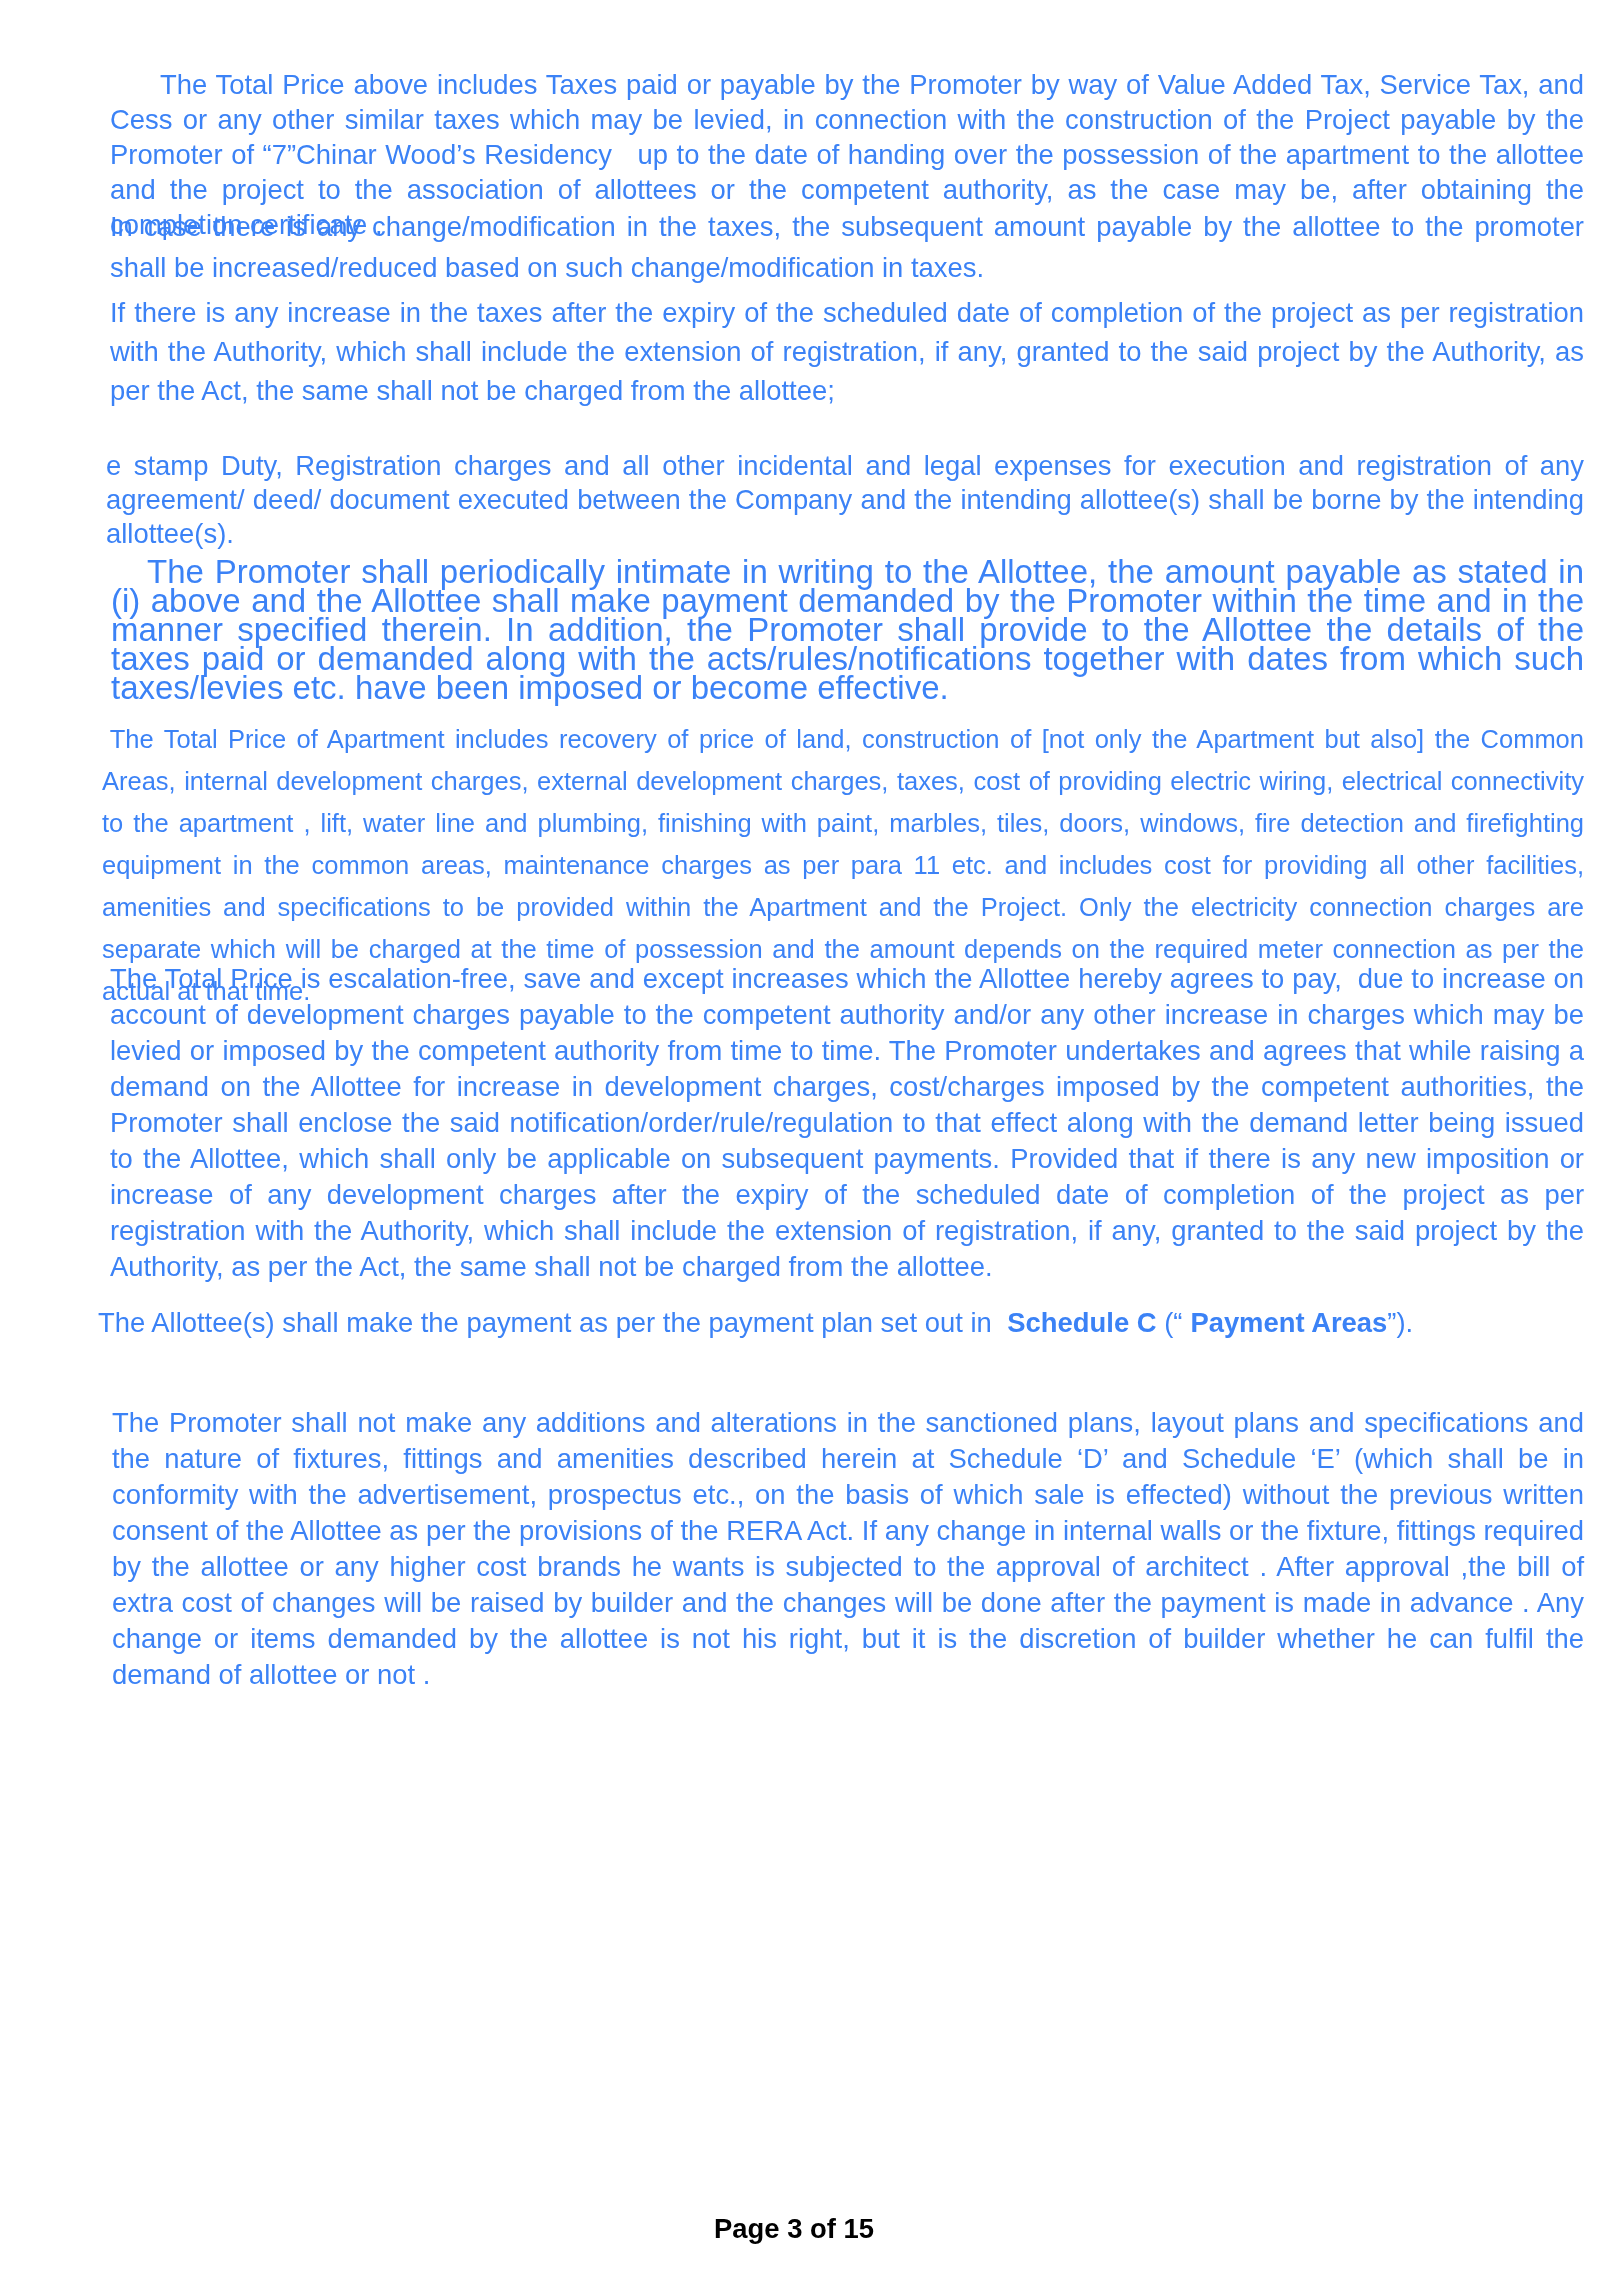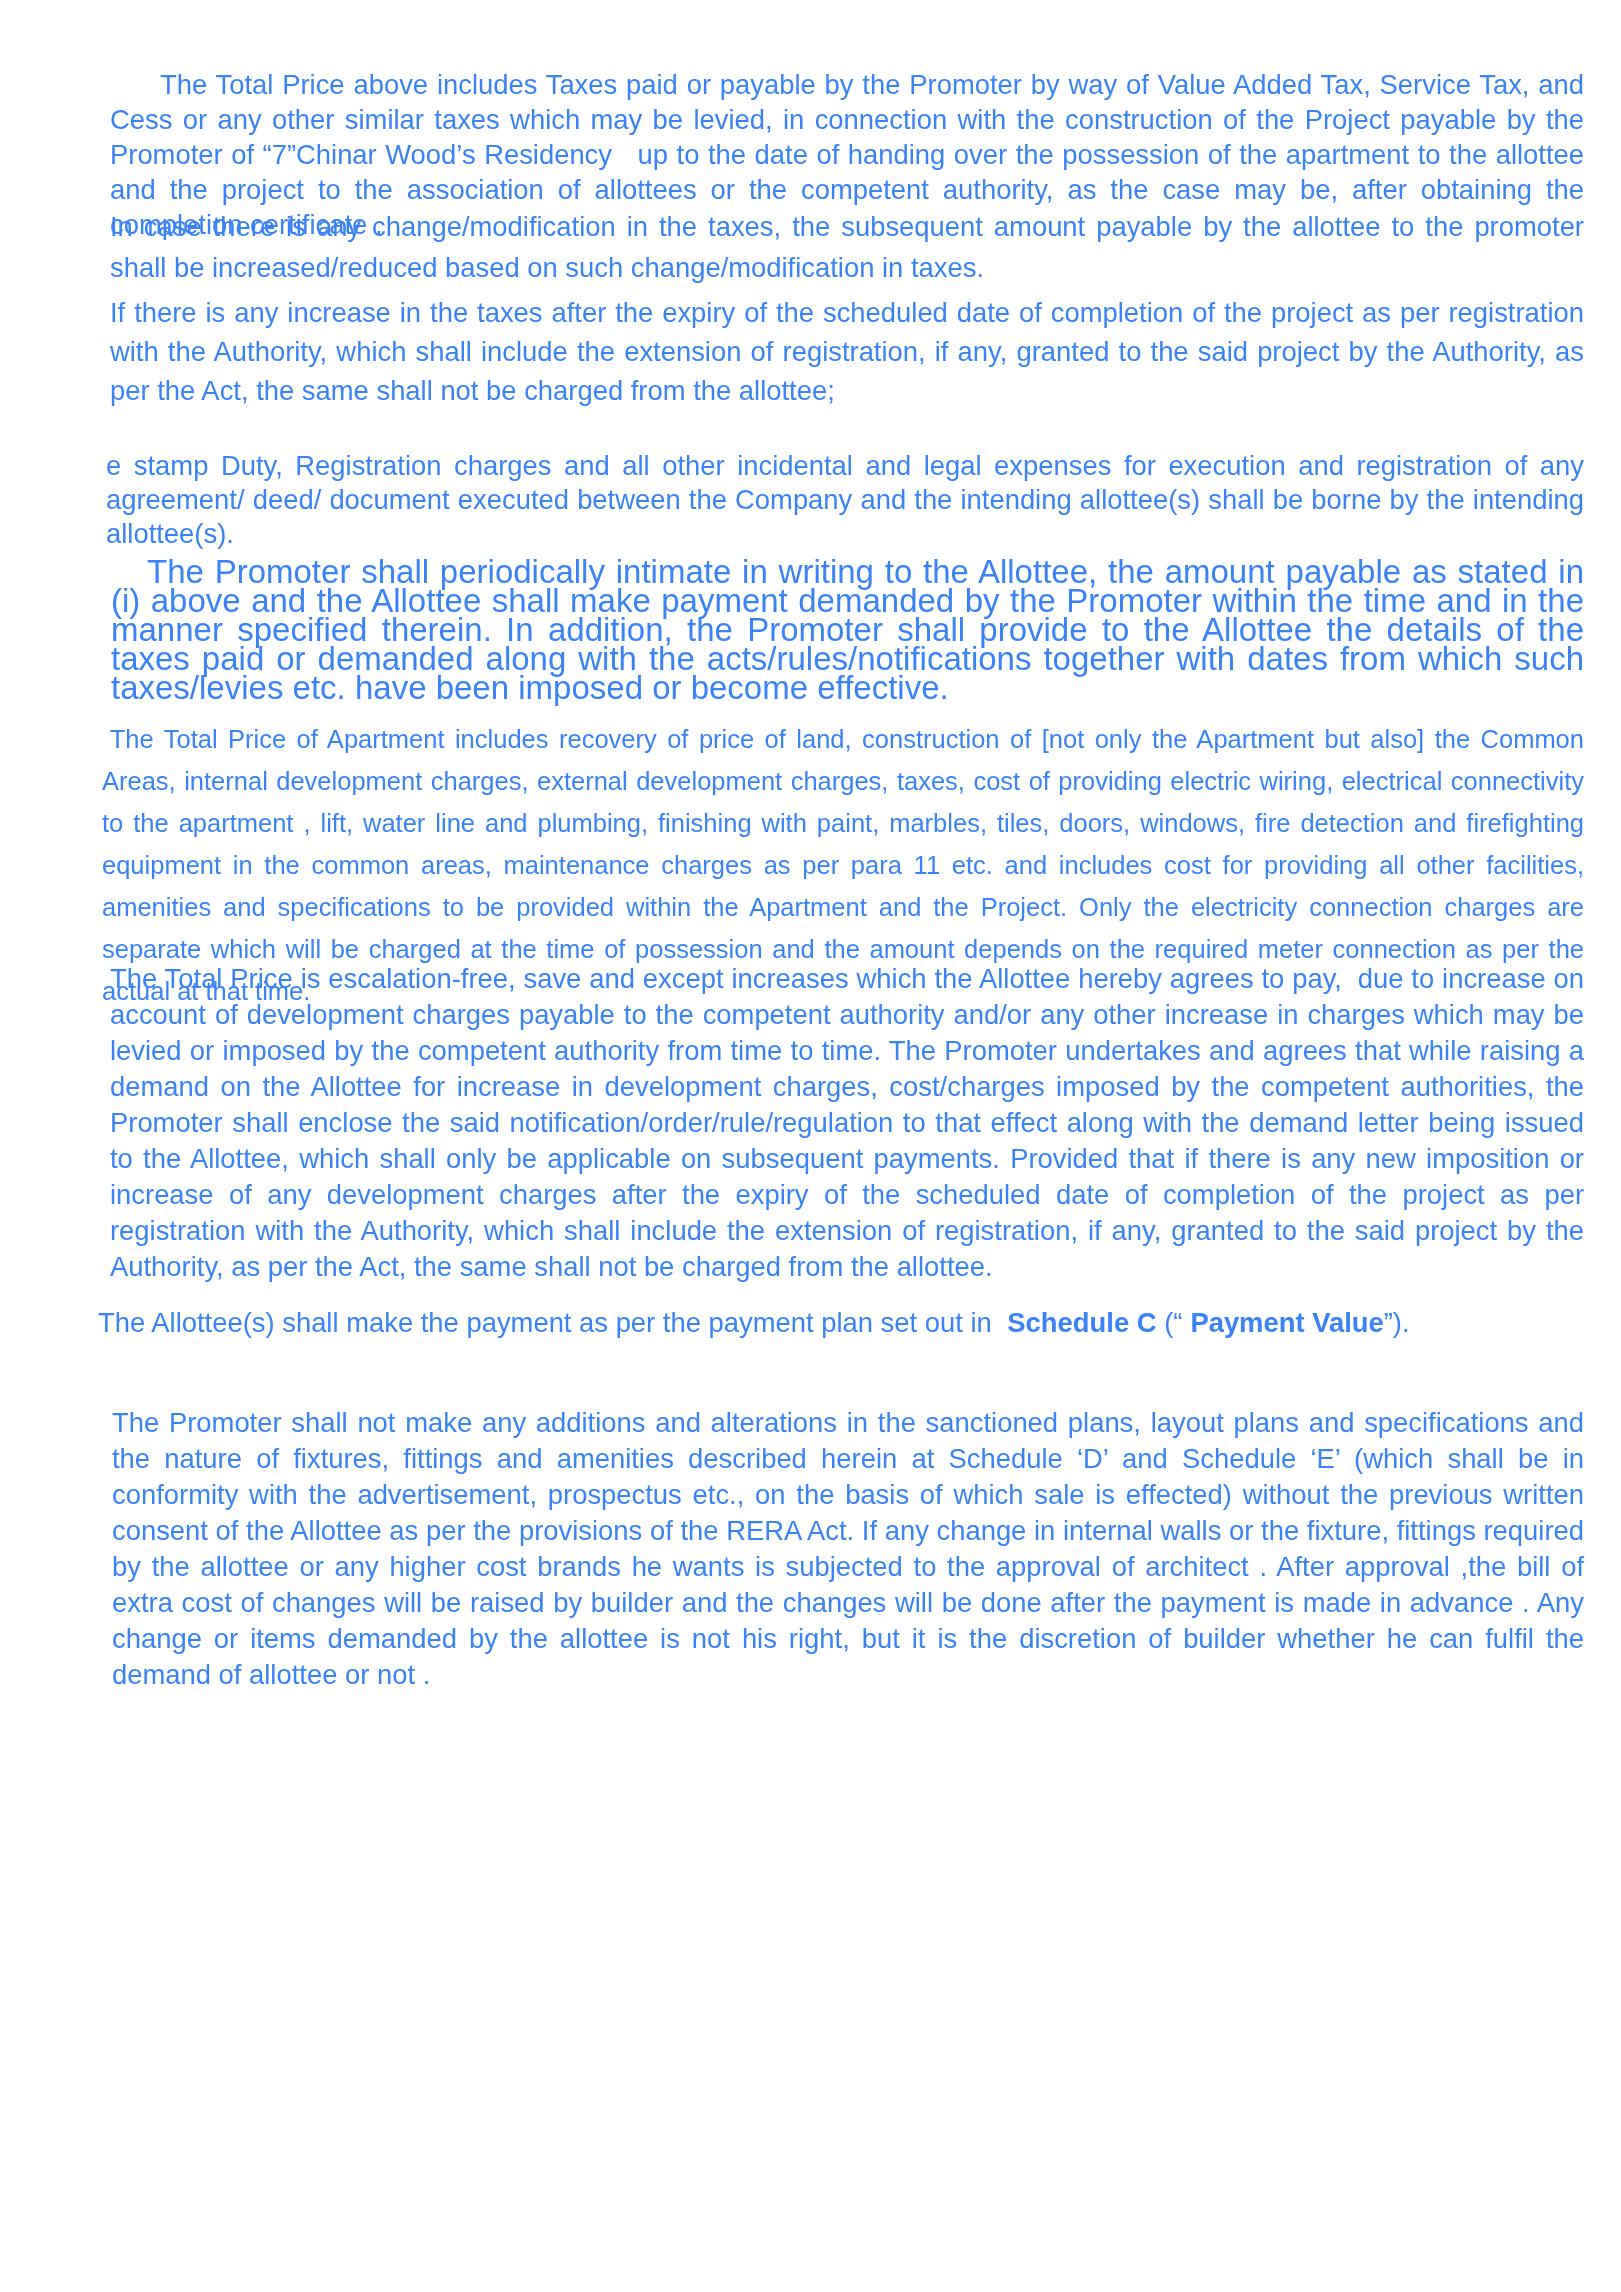--- a/index.html
+++ b/index.html
@@ -58,20 +58,21 @@
 
   <div class="para p4">e stamp Duty, Registration charges and all other incidental and legal expenses for execution and registration of any agreement/ deed/ document executed between the Company and the intending allottee(s) shall be borne by the intending allottee(s).</div>
 
   <div class="para p5">The Promoter shall periodically intimate in writing to the Allottee, the amount payable as stated in (i) above and the Allottee shall make payment demanded by the Promoter within the time and in the manner specified therein. In addition, the Promoter shall provide to the Allottee the details of the taxes paid or demanded along with the acts/rules/notifications together with dates from which such taxes/levies etc. have been imposed or become effective.</div>
 
   <div class="para p6">The Total Price of Apartment includes recovery of price of land, construction of [not only the Apartment but also] the Common Areas, internal development charges, external development charges, taxes, cost of providing electric wiring, electrical connectivity to the apartment , lift, water line and plumbing, finishing with paint, marbles, tiles, doors, windows, fire detection and firefighting equipment in the common areas, maintenance charges as per para 11 etc. and includes cost for providing all other facilities, amenities and specifications to be provided within the Apartment and the Project. Only the electricity connection charges are separate which will be charged at the time of possession and the amount depends on the required meter connection as per the actual at that time.</div>
 
   <div class="para p7">The Total Price is escalation-free, save and except increases which the Allottee hereby agrees to pay,&nbsp; due to increase on account of development charges payable to the competent authority and/or any other increase in charges which may be levied or imposed by the competent authority from time to time. The Promoter undertakes and agrees that while raising a demand on the Allottee for increase in development charges, cost/charges imposed by the competent authorities, the Promoter shall enclose the said notification/order/rule/regulation to that effect along with the demand letter being issued to the Allottee, which shall only be applicable on subsequent payments. Provided that if there is any new imposition or increase of any development charges after the expiry of the scheduled date of completion of the project as per registration with the Authority, which shall include the extension of registration, if any, granted to the said project by the Authority, as per the Act, the same shall not be charged from the allottee.</div>
 
   <div class="para p8">
-    <span>The Allottee(s) shall make the payment as per the payment plan set out in </span><span class="bold">Schedule C</span><span> (“</span><span class="bold">Payment Value</span><span>”).</span>
+    <span>The Allottee(s) shall make the payment as per the payment plan set out in </span><span class="bold">Schedule C</span><span> (“</span><span class="bold">Payment Areas</span><span>”).</span>
   </div>
 
   <div class="para p9">The Promoter shall not make any additions and alterations in the sanctioned plans, layout plans and specifications and the nature of fixtures, fittings and amenities described herein at Schedule ‘D’ and Schedule ‘E’ (which shall be in conformity with the advertisement, prospectus etc., on the basis of which sale is effected) without the previous written consent of the Allottee as per the provisions of the RERA Act. If any change in internal walls or the fixture, fittings required by the allottee or any higher cost brands he wants is subjected to the approval of architect . After approval ,the bill of extra cost of changes will be raised by builder and the changes will be done after the payment is made in advance . Any change or items demanded by the allottee is not his right, but it is the discretion of builder whether he can fulfil the demand of allottee or not .</div>
 
+  <div class="footer">Page 3 of 15</div>
 
 </div>
 
 
 </body></html>

